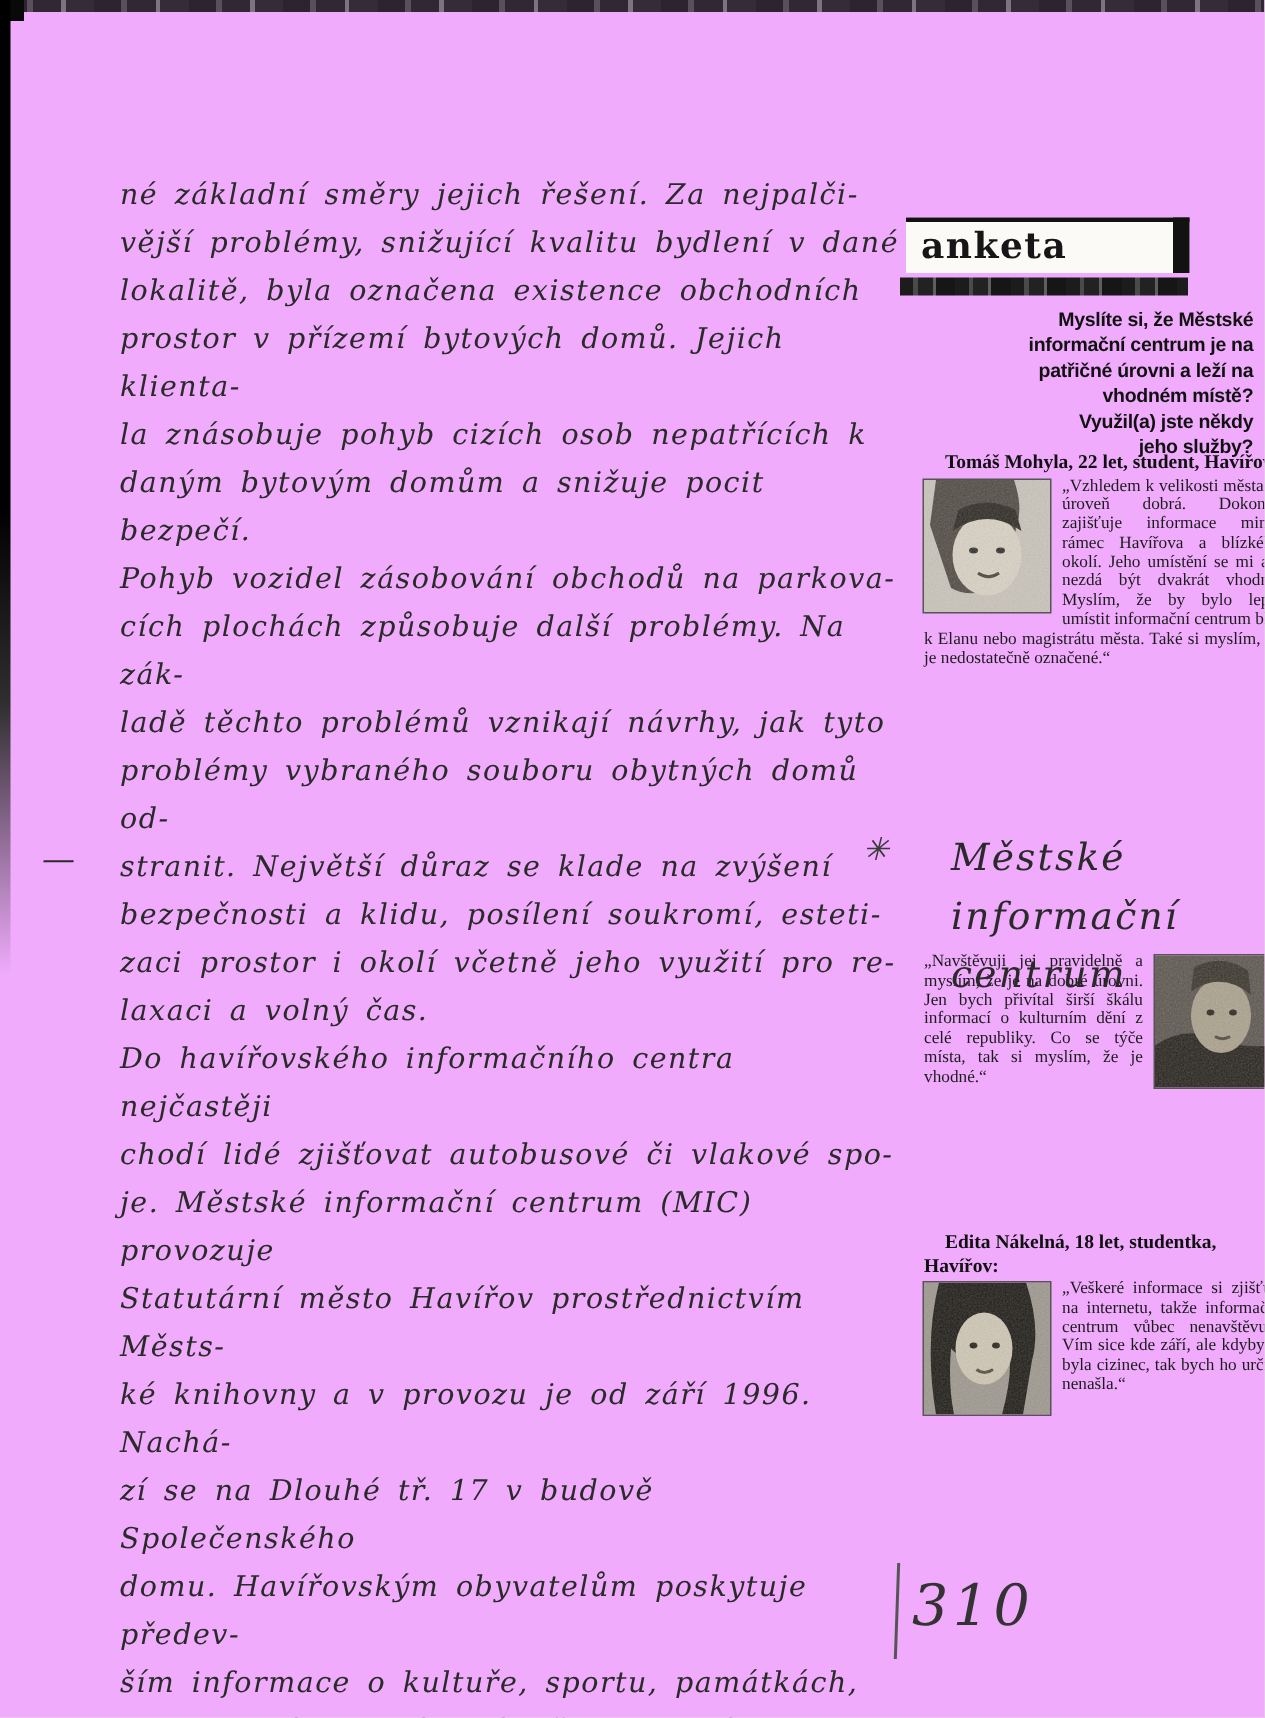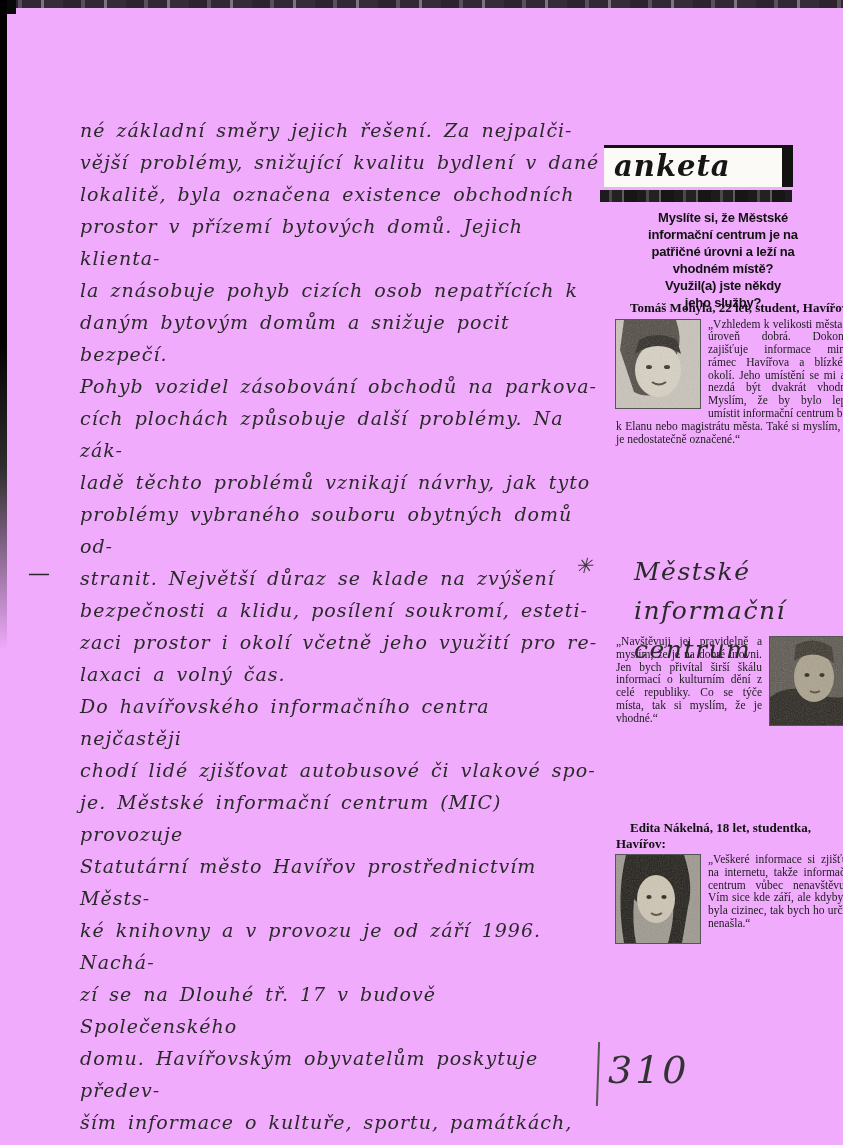--- a/index.html
+++ b/index.html
@@ -67,33 +67,33 @@
   }
   .masthead-box{
     width:162px;
     border-top:3px solid #121212;
     border-right:11px solid #121212;
     padding:1px 6px 4px 10px;
     background:#fbfaf7;
   }
   .masthead-word{
     font-family:"DejaVu Serif", serif;
-    font-style:italic;font-weight:bold;
-    font-size:29px;letter-spacing:1px;
+    font-weight:bold;
+    font-size:24px;letter-spacing:1px;
   }
   .masthead-bar{
     width:192px;height:12px;margin:3px 0 0 -4px;
     background:repeating-linear-gradient(90deg,#1c1c1c 0 9px,#4a4a4a 9px 12px,#222 12px 22px,#5e5e5e 22px 24px,#161616 24px 37px);
   }
   .question{
     margin:7px auto 0;width:225px;
     font-family:"Liberation Sans", sans-serif;
     font-weight:bold;font-size:13px;line-height:17px;
     letter-spacing:-0.2px;
-    text-align:center;white-space:pre-line;
+    text-align:right;white-space:pre-line;
     color:#111;
   }
   .respondent{position:absolute;left:12px;width:238px;}
   .resp-1{top:155px;}
   .resp-2{top:490px;}
   .resp-3{top:675px;}
   .resp-name{
     margin:0 0 2px 0;
     font-weight:bold;font-size:13px;line-height:15.5px;
     text-indent:14px;color:#101010;

